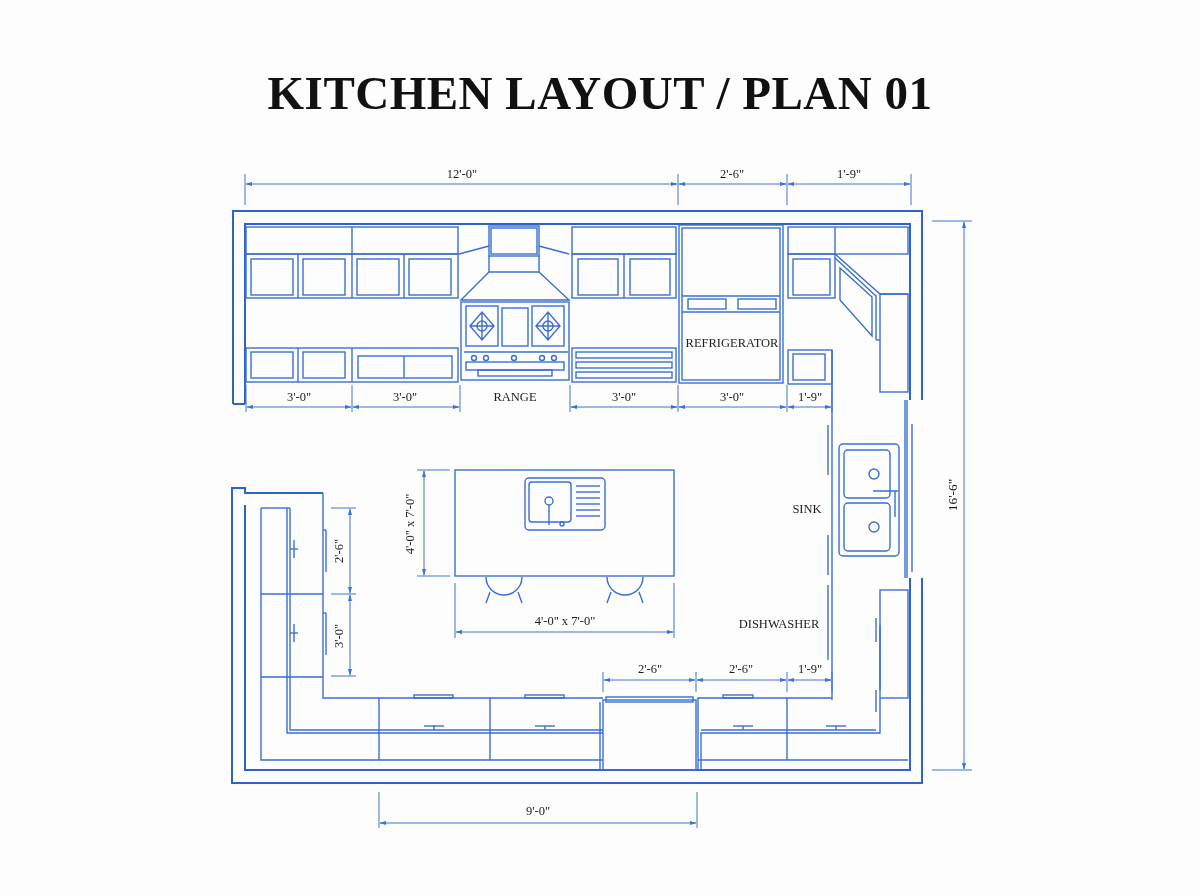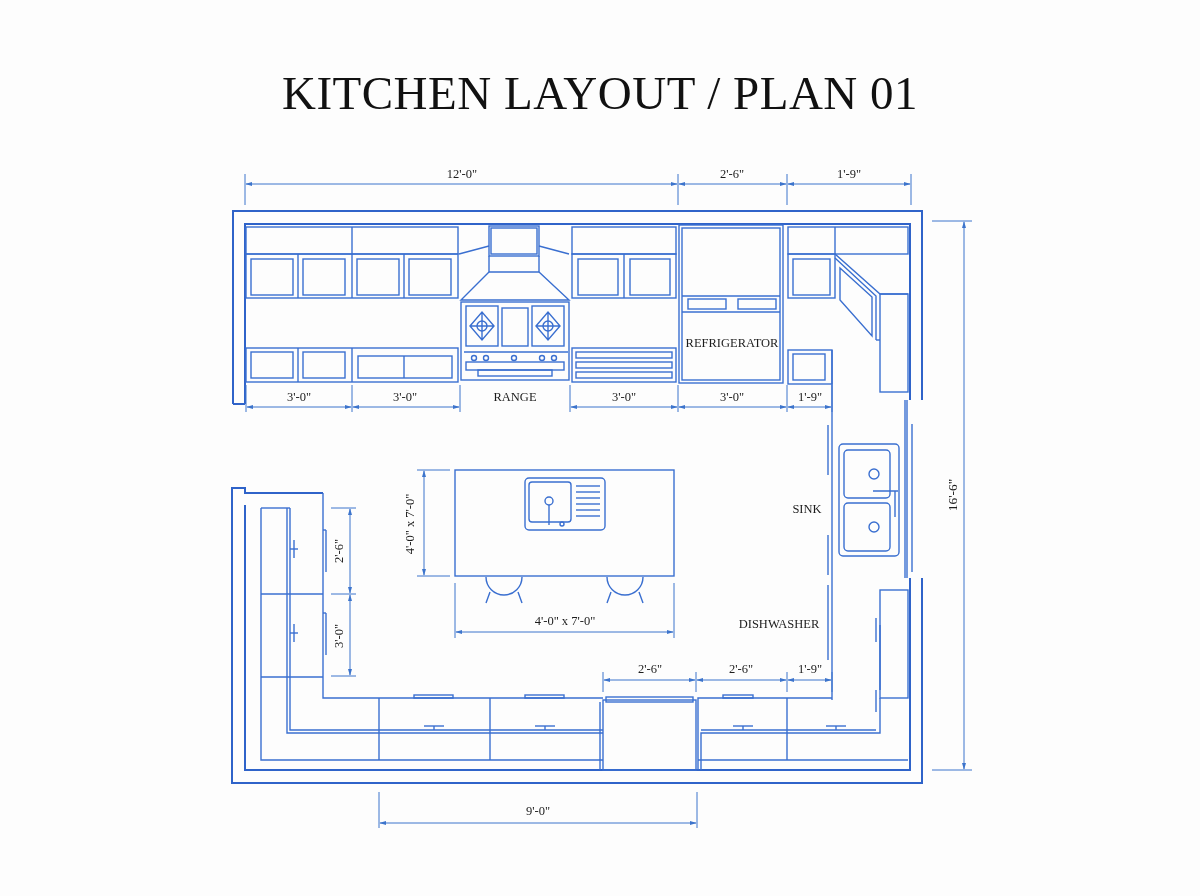--- a/index.html
+++ b/index.html
@@ -1,17 +1,17 @@
 <!DOCTYPE html>
 <html><head>
 <meta charset="utf-8">
 <style>
   html,body{margin:0;padding:0;background:#fdfdfd;}
   body{width:1200px;height:896px;position:relative;overflow:hidden;font-family:"Liberation Serif","DejaVu Serif",serif;}
-  #title{position:absolute;left:0;top:66px;width:1200px;text-align:center;font-size:47px;color:#111;letter-spacing:0.5px;font-family:"Liberation Serif",serif;}
+  #title{position:absolute;left:0;top:66px;width:1200px;text-align:center;font-size:47px;color:#111;letter-spacing:0.5px;font-family:"Liberation Serif",serif;font-weight:bold;}
   svg{position:absolute;left:0;top:0;}
   .w{fill:none;stroke:#2f63c9;stroke-width:2;}
   .t{fill:none;stroke:#3a6fd0;stroke-width:1.4;}
   .d{fill:none;stroke:#3c74cc;stroke-width:1;}
   .lbl{font-family:"Liberation Serif",serif;font-size:12.5px;fill:#1c1c1c;}
   .big{font-size:13.5px;}
 </style>
 </head>
 <body>
 

